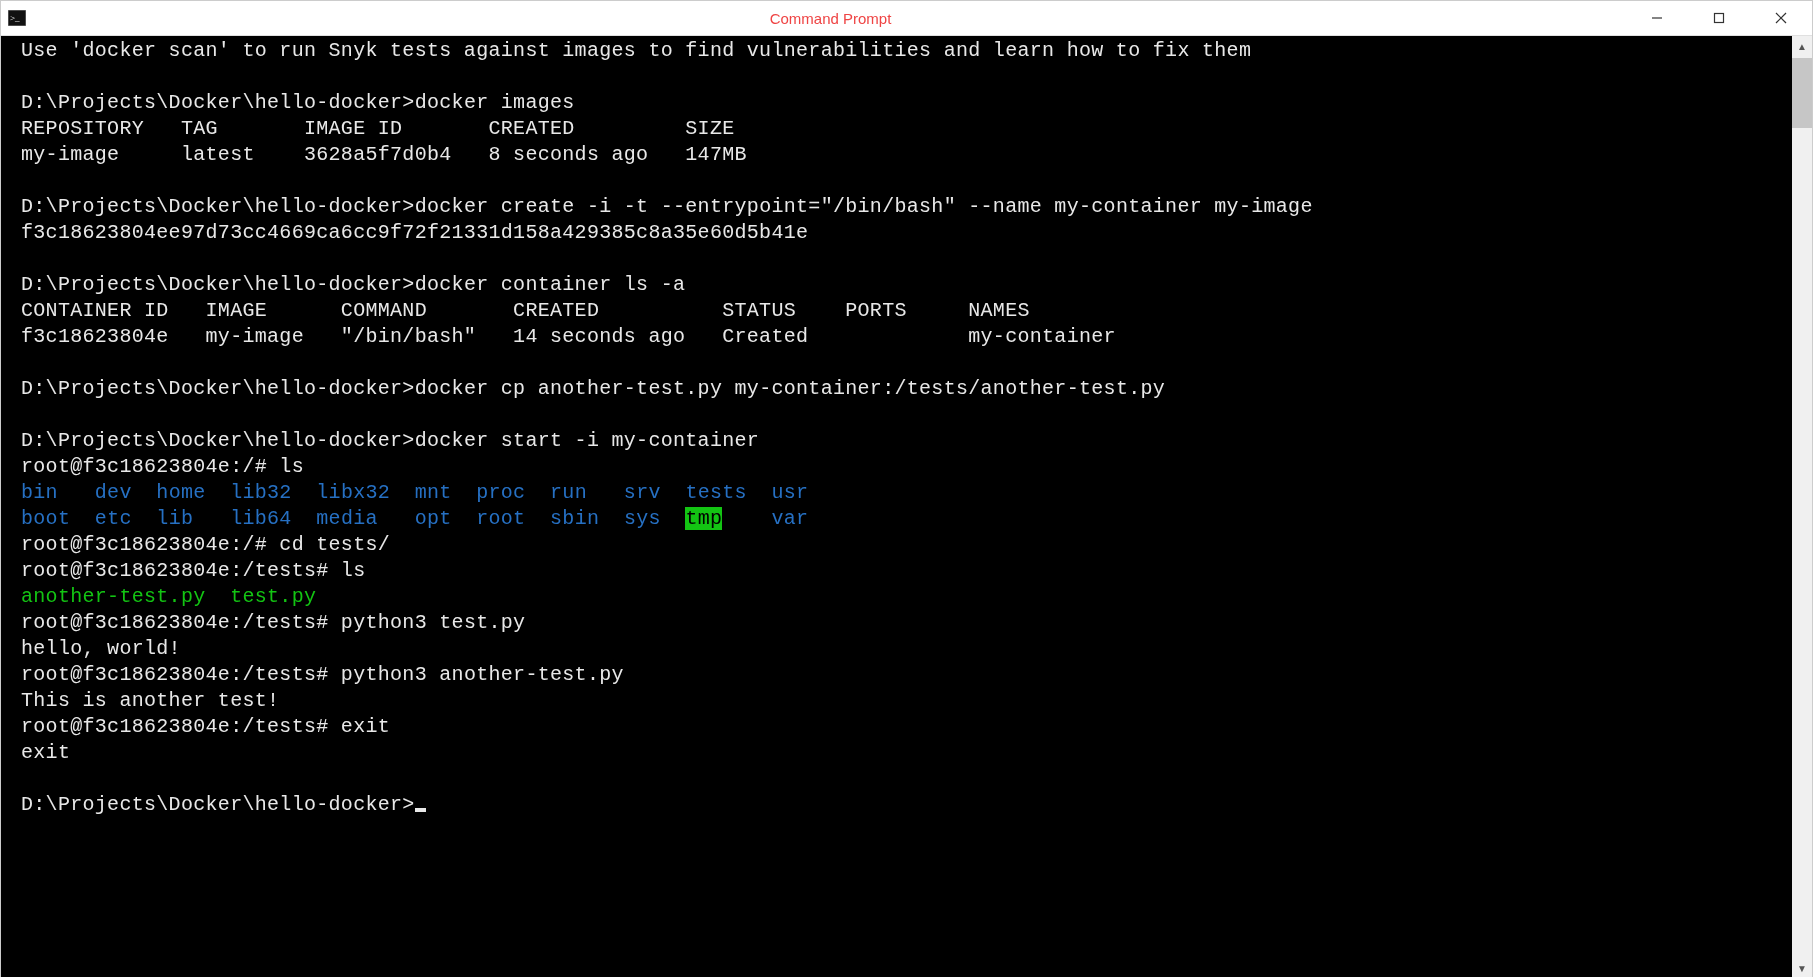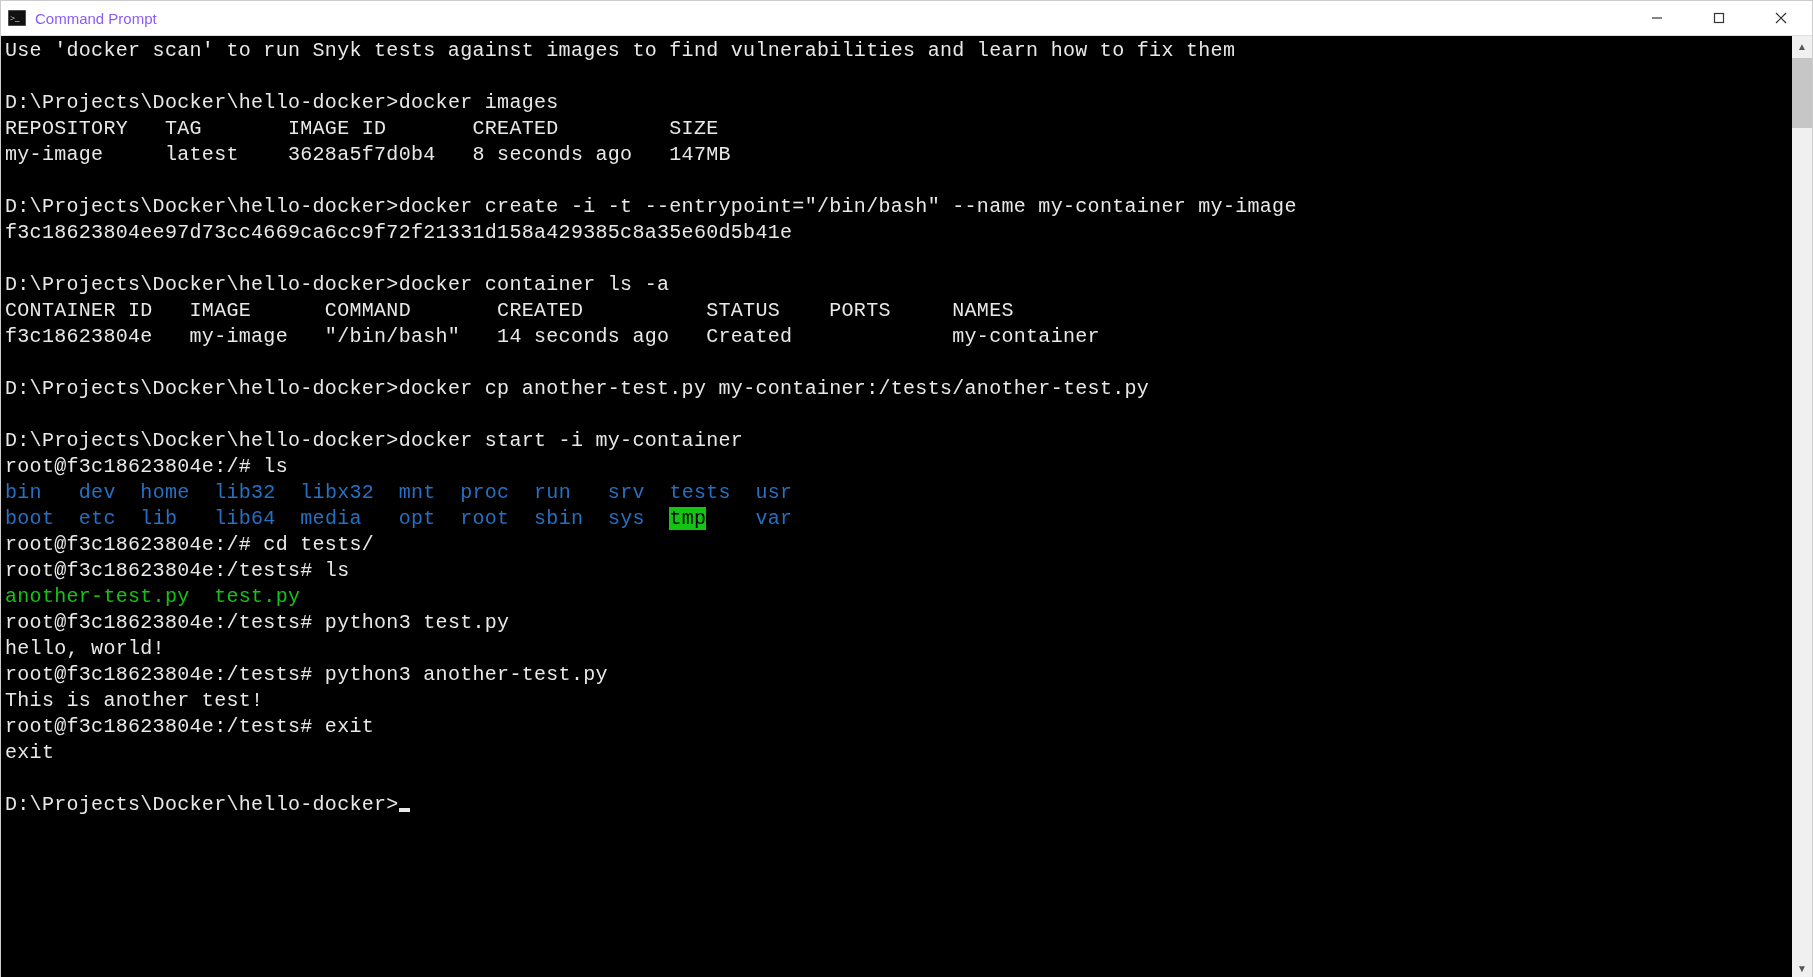--- a/index.html
+++ b/index.html
@@ -11,32 +11,33 @@
       height: 35px;
       background: #fff;
       border-bottom: 1px solid #e0e0e0;
       padding-left: 6px;
     }
     .titlebar-icon {
       width: 20px; height: 20px;
       display: inline-flex; align-items: center; justify-content: center;
       margin-right: 8px;
     }
-    .titlebar-title { font-size: 15px; color: #8b5cf6; flex: 1; }
+    .titlebar-title { font-size: 15px; color: #ef4444; flex: 1; text-align: center; }
     .win-controls { display: flex; }
     .win-btn {
       width: 62px; height: 35px;
       display: flex; align-items: center; justify-content: center;
       font-size: 13px;
     }
     .win-btn svg { stroke: #333; }
     .content {
       display: flex;
       height: 942px;
       background: #000;
+      padding-left: 16px;
     }
     .terminal {
       flex: 1;
       background: #000;
       color: #e8e8e8;
       font-family: Consolas, 'Courier New', monospace;
       font-size: 20px;
       line-height: 26px;
       padding: 2px 4px;
       white-space: pre;

